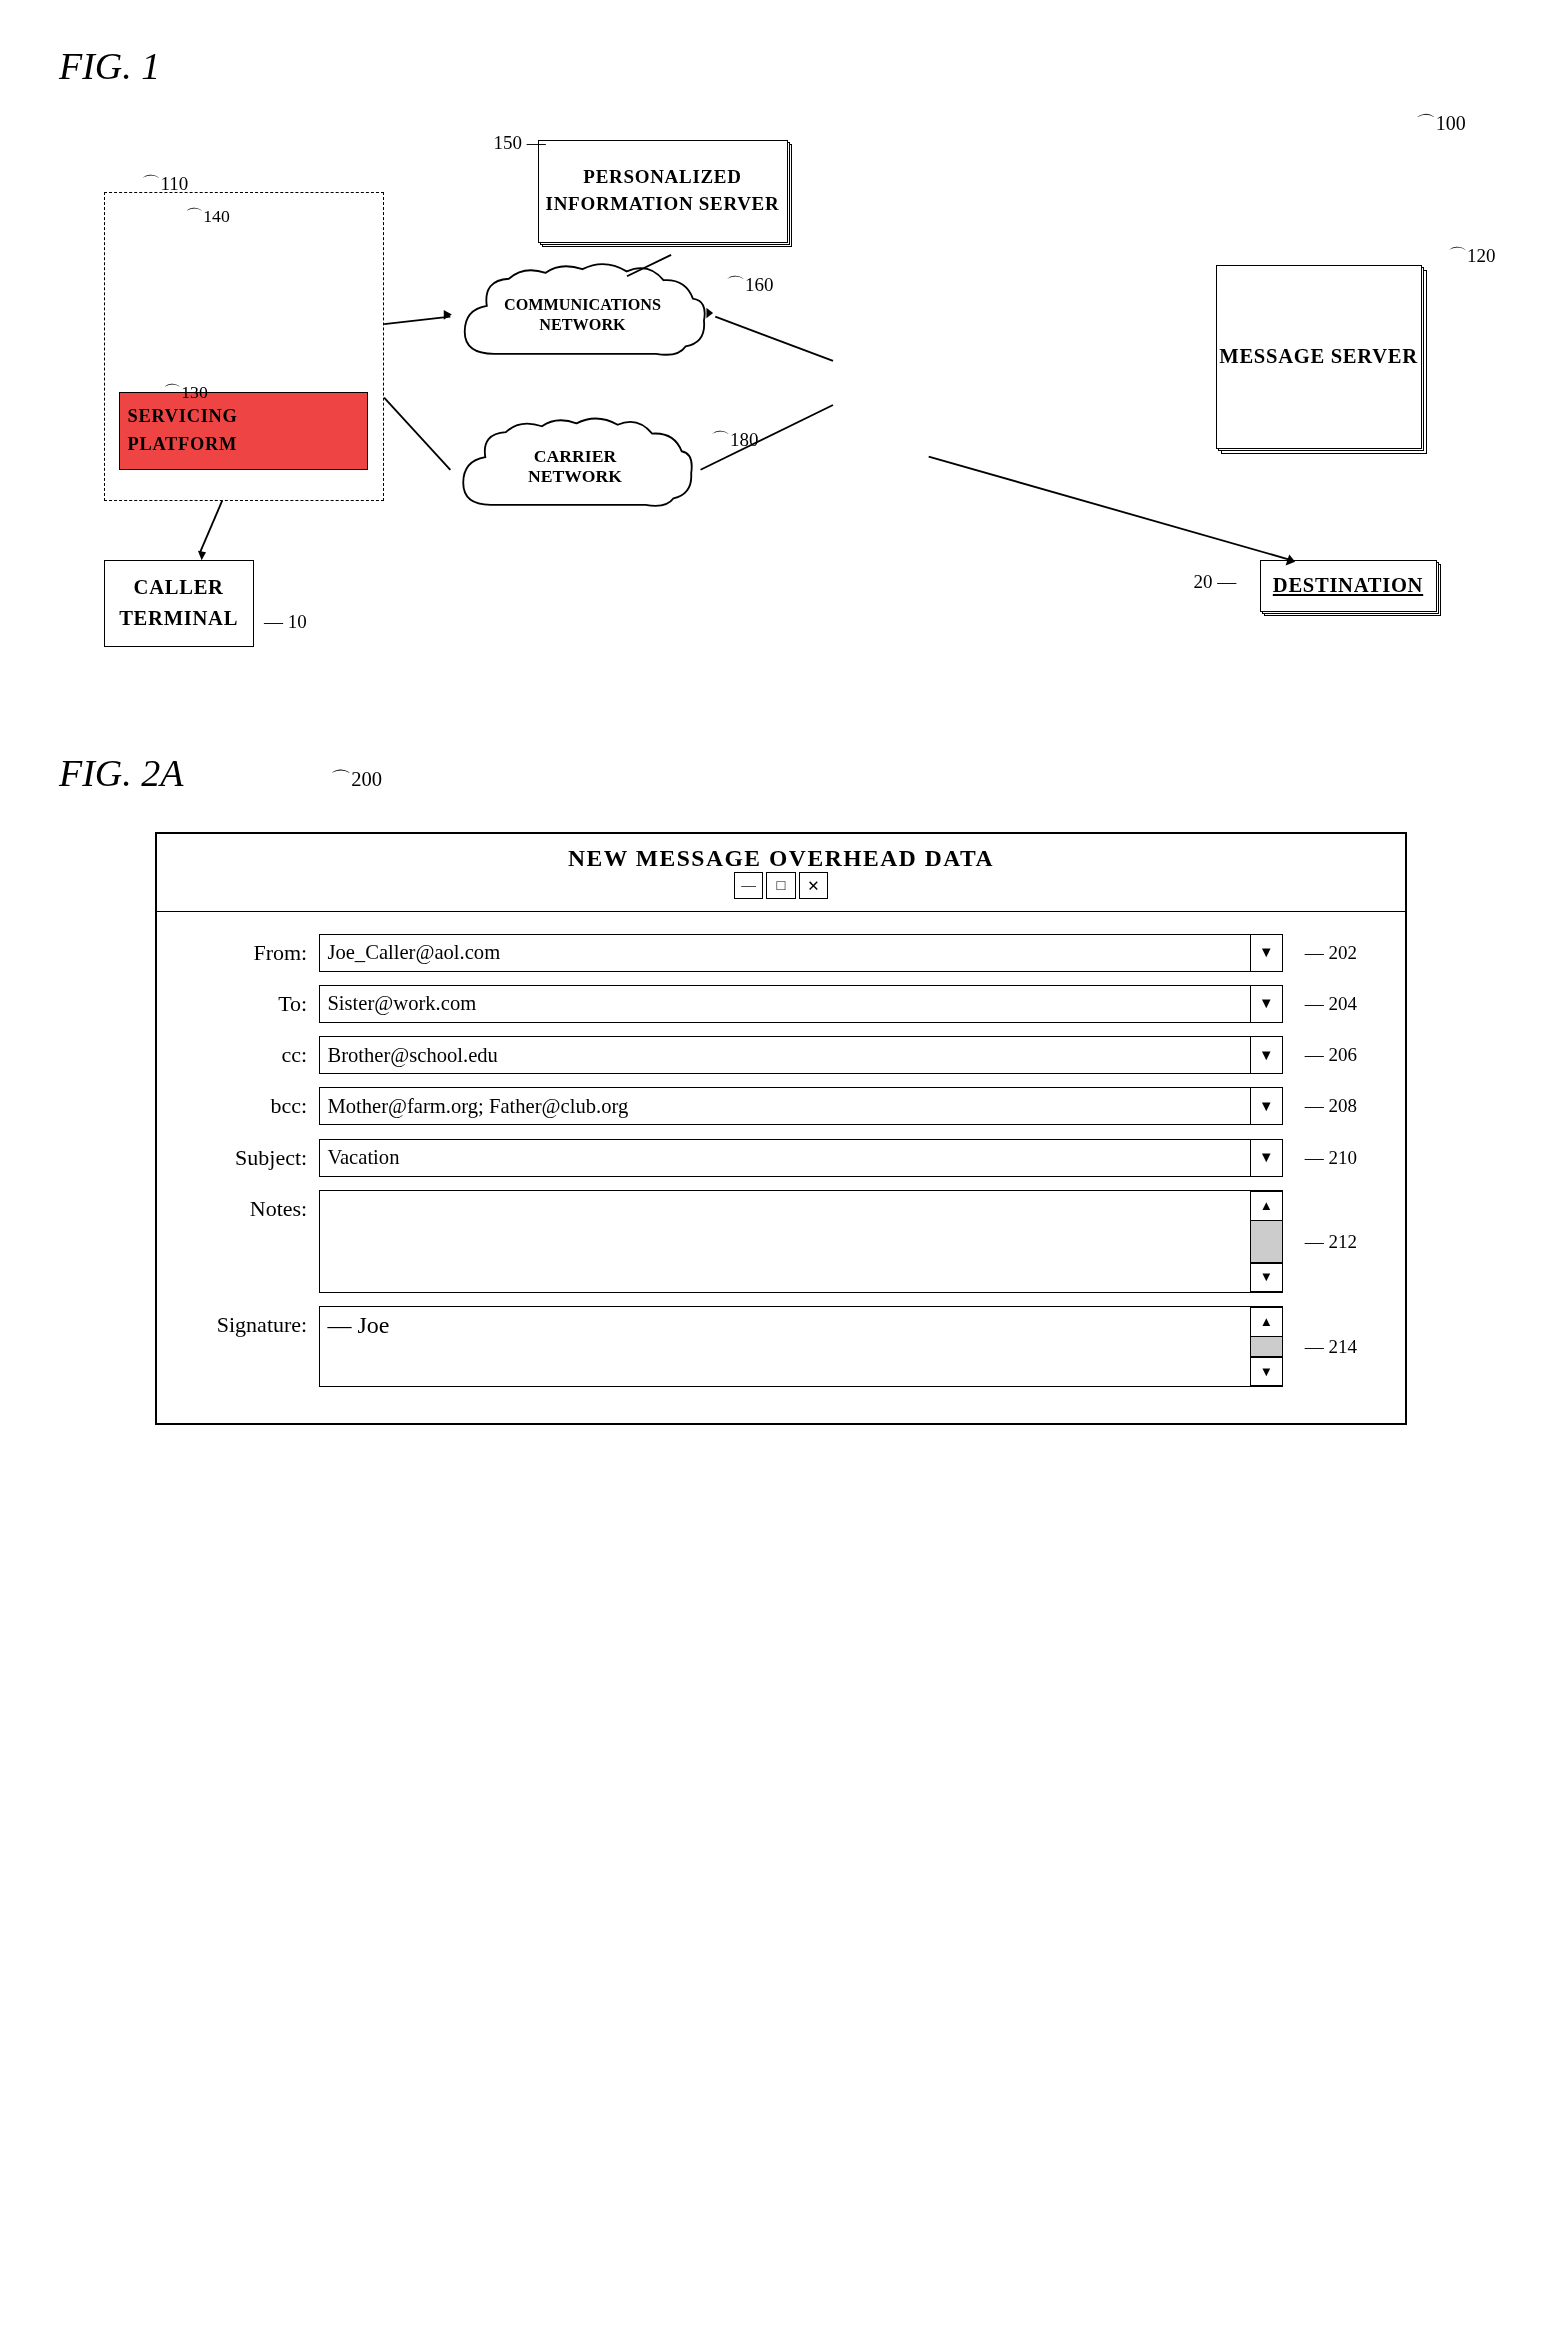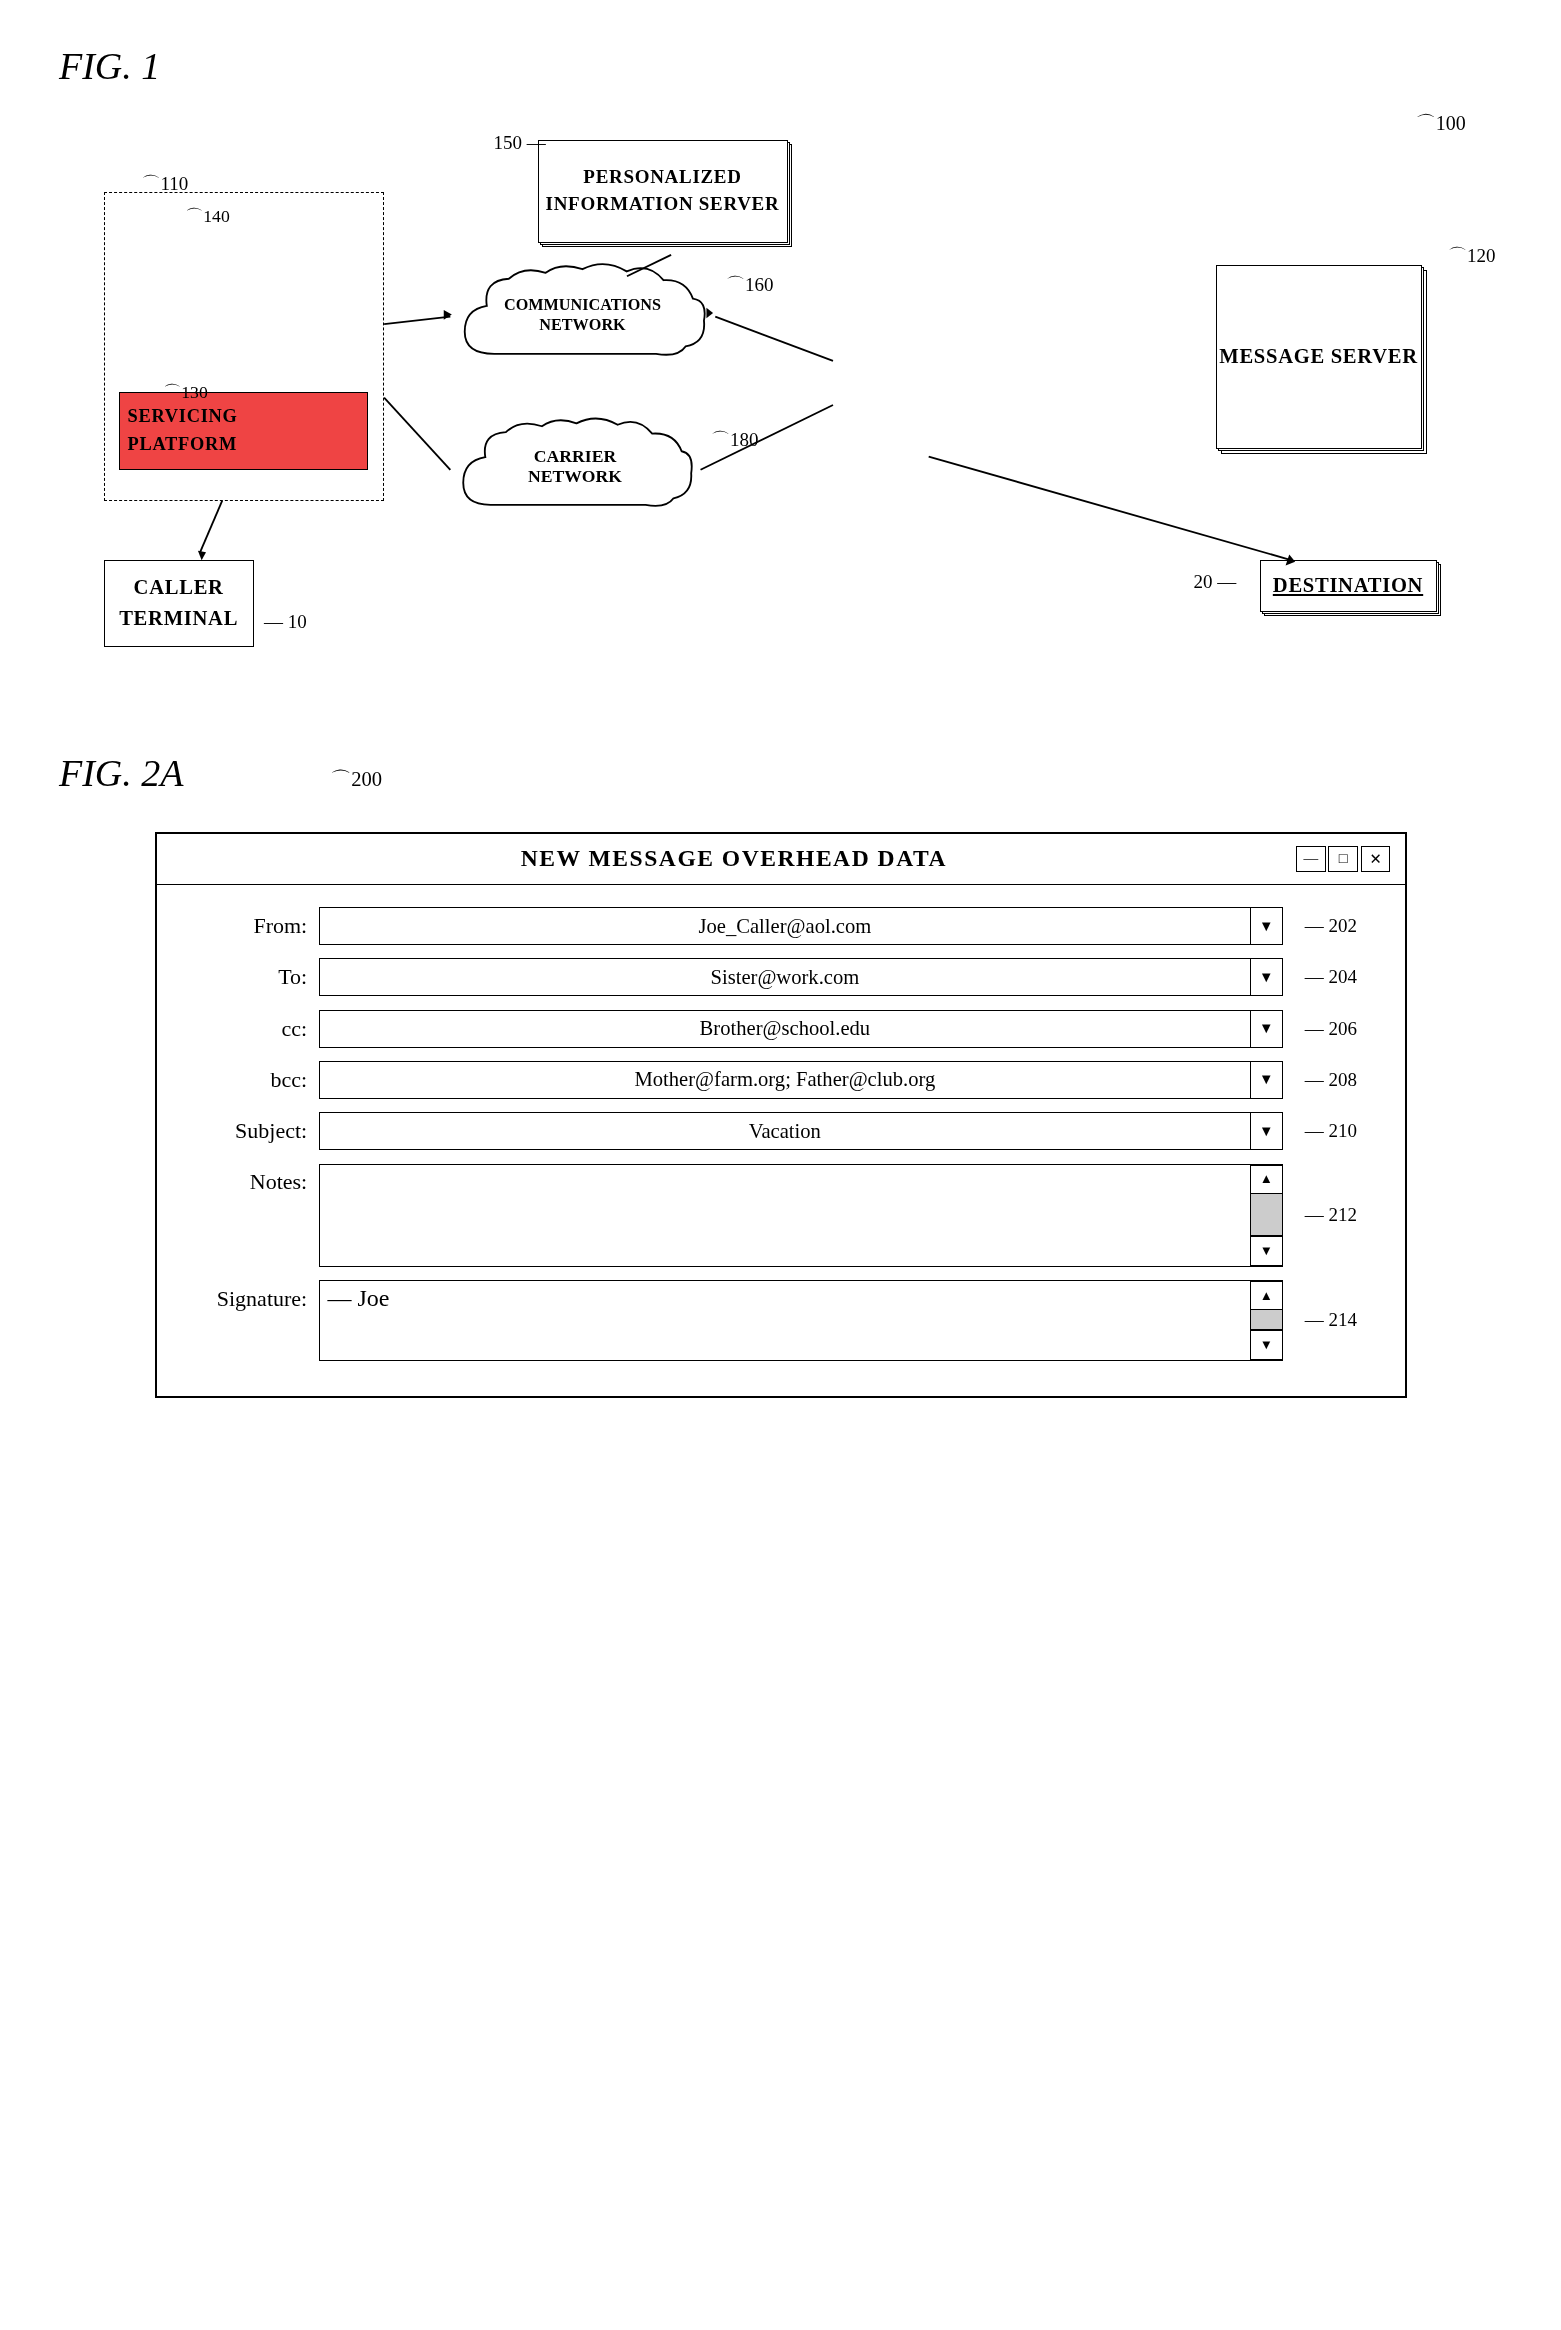--- a/index.html
+++ b/index.html
@@ -41,20 +41,21 @@
       width: 1252px;
       margin: 0 auto;
       background: #fff;
     }
     .dialog-titlebar {
       display: flex;
       align-items: center;
       justify-content: flex-start;
       border-bottom: 1.5px solid #000;
       padding: 11.8px 14.7px;
+      flex-direction: column;
     }
     .dialog-title-text {
       font-size: 23.6px;
       font-weight: bold;
       letter-spacing: 1.5px;
       flex: 1;
       text-align: center;
     }
     .dialog-controls {
       display: flex;
@@ -94,21 +95,20 @@
       align-items: center;
       flex: 1;
     }
     .form-input {
       border: 1.5px solid #000;
       height: 38px;
       flex: 1;
       font-size: 20.6px;
       padding: 2.9px 7.4px;
       font-family: 'Times New Roman', Times, serif;
-      text-align: center;
     }
     .form-dropdown-btn {
       border: 1.5px solid #000;
       border-left: none;
       width: 32px;
       height: 38px;
       display: flex;
       align-items: center;
       justify-content: center;
       cursor: pointer;

